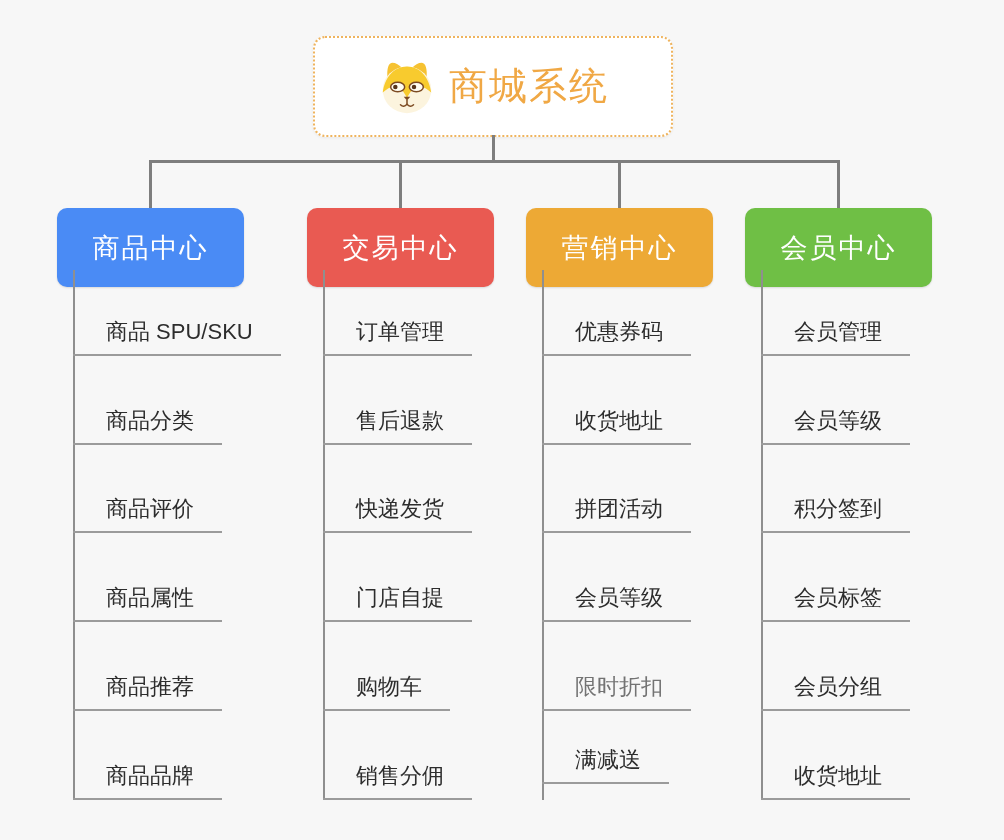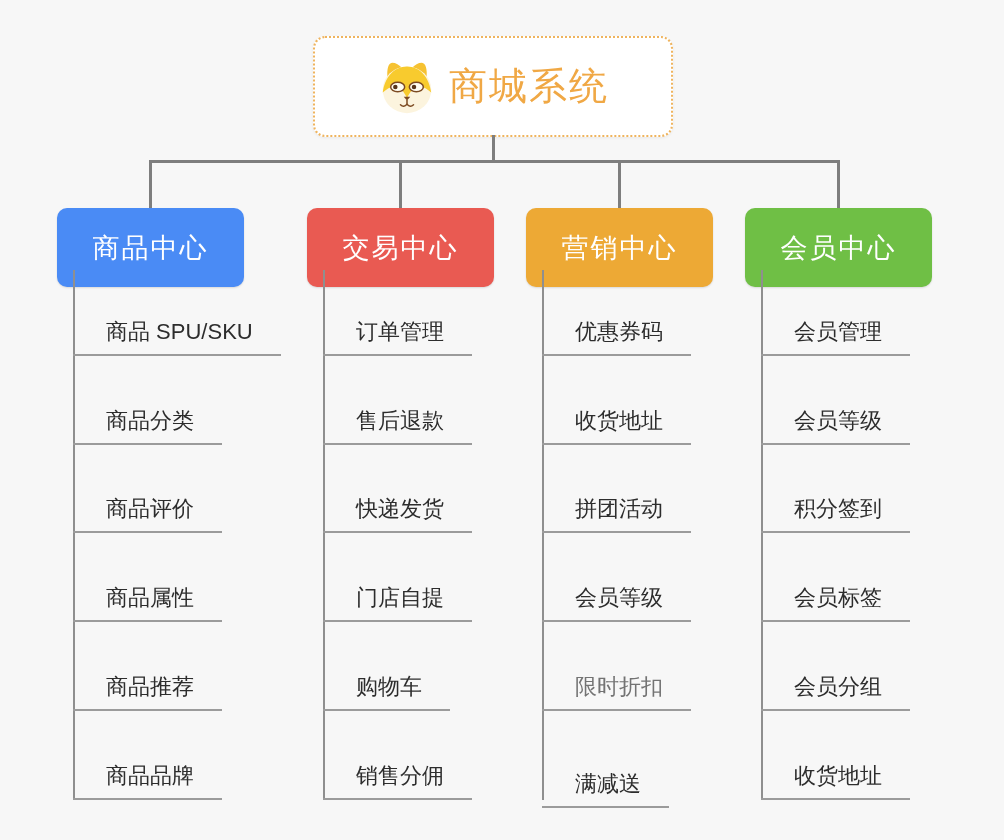--- a/index.html
+++ b/index.html
@@ -82,21 +82,21 @@
       <div class="leaf" style="left: 323px; top: 672px; border-bottom-color: rgb(155, 155, 155); color: rgb(45, 45, 45);">购物车</div>
       <div class="leaf" style="left: 323px; top: 761px; border-bottom-color: rgb(155, 155, 155); color: rgb(45, 45, 45);">销售分佣</div>
       <div class="drop-line" style="left: 618px; background: rgb(126, 126, 126);"></div>
       <div class="branch-header" style="left: 526px; background: rgb(237, 169, 53); color: rgb(255, 255, 255);">营销中心</div>
       <div class="spine" style="left: 542px; background: rgb(143, 143, 143);"></div>
       <div class="leaf" style="left: 542px; top: 317px; border-bottom-color: rgb(155, 155, 155); color: rgb(45, 45, 45);">优惠券码</div>
       <div class="leaf" style="left: 542px; top: 406px; border-bottom-color: rgb(155, 155, 155); color: rgb(45, 45, 45);">收货地址</div>
       <div class="leaf" style="left: 542px; top: 494px; border-bottom-color: rgb(155, 155, 155); color: rgb(45, 45, 45);">拼团活动</div>
       <div class="leaf" style="left: 542px; top: 583px; border-bottom-color: rgb(155, 155, 155); color: rgb(45, 45, 45);">会员等级</div>
       <div class="leaf" style="left: 542px; top: 672px; border-bottom-color: rgb(155, 155, 155); color: #737373;">限时折扣</div>
-      <div class="leaf" style="left: 542px; top: 769px; border-bottom-color: rgb(155, 155, 155); color: rgb(45, 45, 45);">满减送</div>
+      <div class="leaf" style="left: 542px; top: 745px; border-bottom-color: rgb(155, 155, 155); color: rgb(45, 45, 45);">满减送</div>
       <div class="drop-line" style="left: 837px; background: rgb(126, 126, 126);"></div>
       <div class="branch-header" style="left: 745px; background: rgb(111, 191, 69); color: rgb(255, 255, 255);">会员中心</div>
       <div class="spine" style="left: 761px; background: rgb(143, 143, 143);"></div>
       <div class="leaf" style="left: 761px; top: 317px; border-bottom-color: rgb(155, 155, 155); color: rgb(45, 45, 45);">会员管理</div>
       <div class="leaf" style="left: 761px; top: 406px; border-bottom-color: rgb(155, 155, 155); color: rgb(45, 45, 45);">会员等级</div>
       <div class="leaf" style="left: 761px; top: 494px; border-bottom-color: rgb(155, 155, 155); color: rgb(45, 45, 45);">积分签到</div>
       <div class="leaf" style="left: 761px; top: 583px; border-bottom-color: rgb(155, 155, 155); color: rgb(45, 45, 45);">会员标签</div>
       <div class="leaf" style="left: 761px; top: 672px; border-bottom-color: rgb(155, 155, 155); color: rgb(45, 45, 45);">会员分组</div>
       <div class="leaf" style="left: 761px; top: 761px; border-bottom-color: rgb(155, 155, 155); color: rgb(45, 45, 45);">收货地址</div>
     </div>

